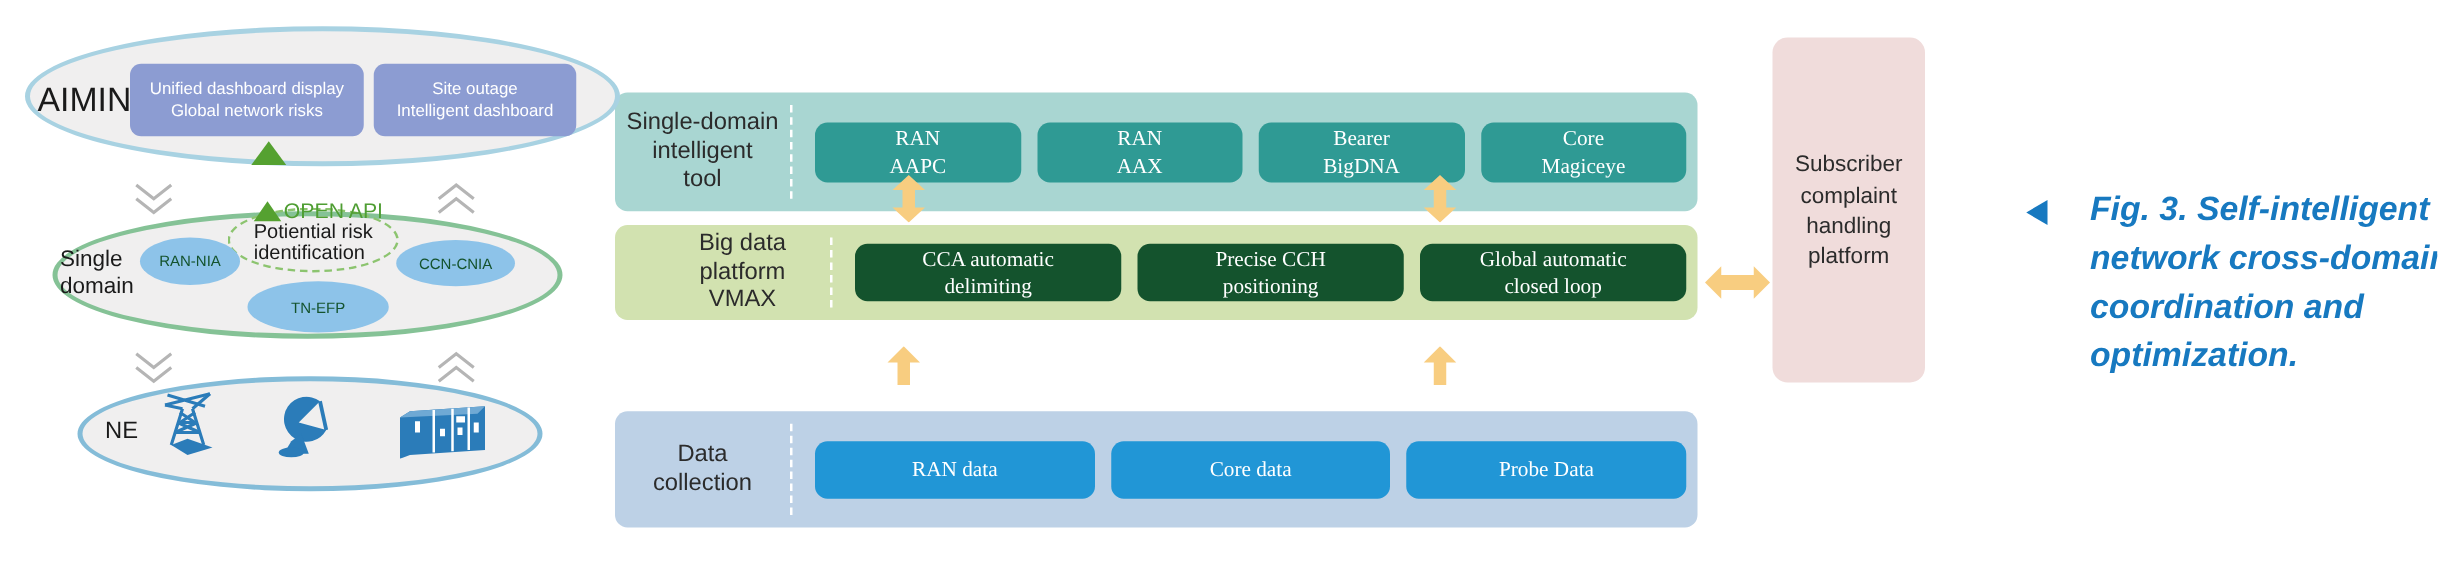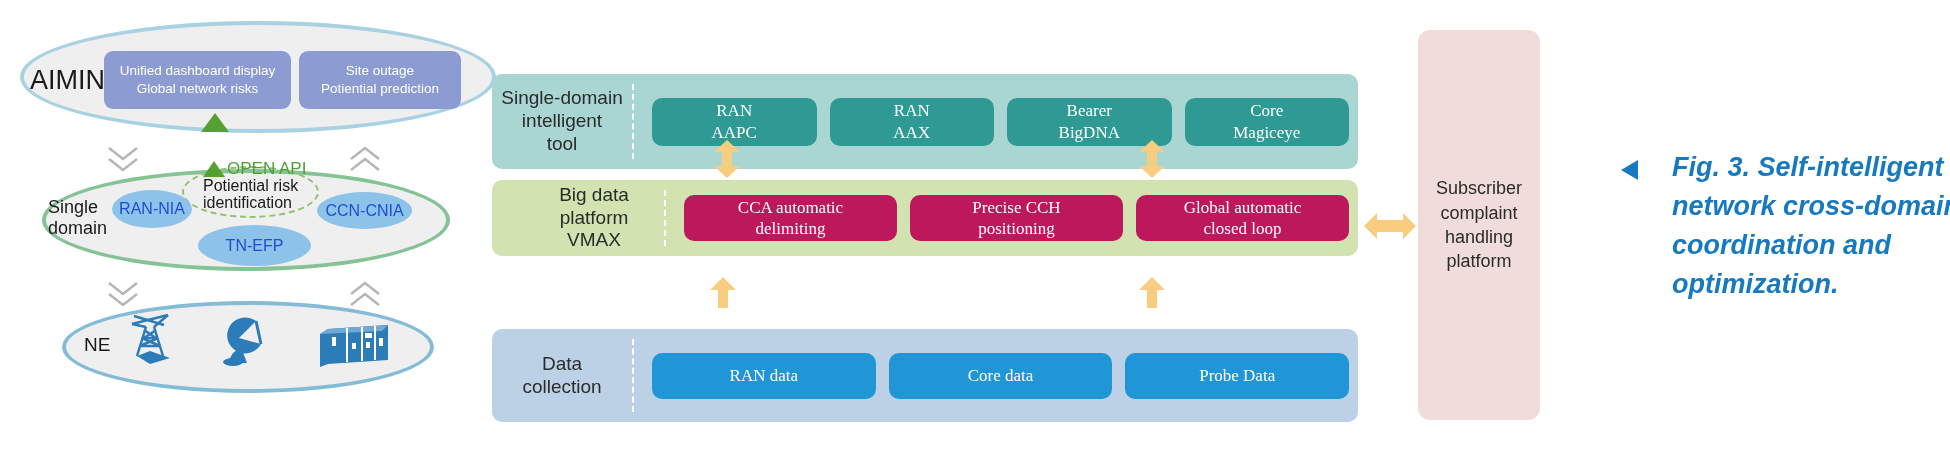--- a/index.html
+++ b/index.html
@@ -12,44 +12,44 @@
   .center{display:flex;align-items:center;justify-content:center;text-align:center;}
 
   
   .big-ellipse{position:absolute;border-radius:50%;background:#f0efef;box-sizing:border-box;}
   .e-aimind{left:20px;top:21px;width:476px;height:112px;border:4px solid #a8d2e2;}
   .e-domain{left:42px;top:169px;width:408px;height:102px;border:4px solid #85c296;}
   .e-ne{left:62px;top:301px;width:372px;height:92px;border:4px solid #84bcd8;}
   .ellipse-label{position:absolute;font-size:20px;color:#1a1a1a;line-height:1.15;}
   .aimind-box{position:absolute;top:51px;height:58px;background:#8c9cd2;border-radius:9px;
     color:#fff;font-size:13.5px;line-height:1.35;}
-  .node-ellipse{position:absolute;border-radius:50%;background:#8dc3e9;color:#1d4ed8;font-size:16px;}
+  .node-ellipse{position:absolute;border-radius:50%;background:#8dc3e9;color:#14532d;font-size:12px;}
   .tri-up{position:absolute;width:0;height:0;border-left:14px solid transparent;
     border-right:14px solid transparent;border-bottom:19px solid #55a130;}
   .tri-up.small{border-left-width:11px;border-right-width:11px;border-bottom-width:16px;}
   .openapi{position:absolute;left:227px;top:159px;font-size:17px;color:#4f9e33;text-align:right;}
   .risk-note{position:absolute;left:203px;top:177px;font-size:16px;line-height:17px;color:#1a1a1a;}
   .dashed-ellipse{position:absolute;left:182px;top:166px;width:137px;height:52px;
     border:2.5px dashed #8cc46f;border-radius:50%;box-sizing:border-box;}
 
   
   .band{position:absolute;left:492px;width:866px;border-radius:10px;display:flex;box-sizing:border-box;}
   .band-title{width:140px;flex:0 0 140px;font-size:19px;color:#2b2b2b;line-height:1.2;}
   .band-divider{border-left:2px dashed #fff;margin:10px 0;}
   .band-boxes{flex:1;display:flex;align-items:center;gap:13px;padding:0 9px 0 18px;}
   .band-box{flex:1;border-radius:10px;color:#fff;font-size:17px;line-height:1.25;font-family:Liberation Serif, serif;}
   .band-tool{top:38px;height:95px;background:#a9d6d2;margin-top:36px;}
   .band-tool .band-box{height:48px;background:#2f9a94;}
   .band-vmax{top:180px;height:76px;background:#d2e2b0;padding-left:32px;}
-  .band-vmax .band-box{height:46px;background:#be185d;}
+  .band-vmax .band-box{height:46px;background:#14532d;}
   .band-data{top:329px;height:93px;background:#bdd1e6;}
   .band-data .band-box{height:46px;background:#2196d6;}
 
   
-  .pink-box{left:1418px;top:30px;width:122px;height:390px;background:#f0dcdb;border-radius:12px;
+  .pink-box{left:1418px;top:30px;width:122px;height:276px;background:#f0dcdb;border-radius:12px;
     font-size:18px;color:#2b2b2b;line-height:1.35;}
   .caption-tri{left:1621px;top:160px;width:0;height:0;border-top:10px solid transparent;
     border-bottom:10px solid transparent;border-right:17px solid #1779c0;}
   .caption-text{left:1672px;top:148px;width:292px;font-size:27px;font-style:italic;font-weight:bold;
     color:#1779c0;line-height:39px;}
 
   svg{display:block;}
 </style>
 </head>
 <body>
@@ -113,21 +113,21 @@
   </svg>
   <svg class="abs" style="left:1364px;top:212px" width="52" height="28">
     <polygon points="0,14 13,1 13,8 39,8 39,1 52,14 39,27 39,20 13,20 13,27" fill="#f8cd80"></polygon>
   </svg>
 
   <div class="big-ellipse e-aimind"></div>
   <div class="ellipse-label" style="left:30px;top:65px;font-size:27px">AIMIND</div>
   <div class="aimind-box pre center" style="left:104px;width:187px">Unified dashboard display
 Global network risks</div>
   <div class="aimind-box pre center" style="left:299px;width:162px">Site outage
-Potiential prediction</div>
+Intelligent dashboard</div>
   <div class="tri-up" style="left:201px;top:113px"></div>
 
   <svg class="abs" style="left:106px;top:145px" width="34" height="30">
     <polyline points="3,3 17,14 31,3" fill="none" stroke="#b5b5b5" stroke-width="2.5"></polyline>
     <polyline points="3,14 17,25 31,14" fill="none" stroke="#b5b5b5" stroke-width="2.5"></polyline>
   </svg>
   <svg class="abs" style="left:348px;top:145px" width="34" height="30">
     <polyline points="3,25 17,14 31,25" fill="none" stroke="#b5b5b5" stroke-width="2.5"></polyline>
     <polyline points="3,14 17,3 31,14" fill="none" stroke="#b5b5b5" stroke-width="2.5"></polyline>
   </svg>

